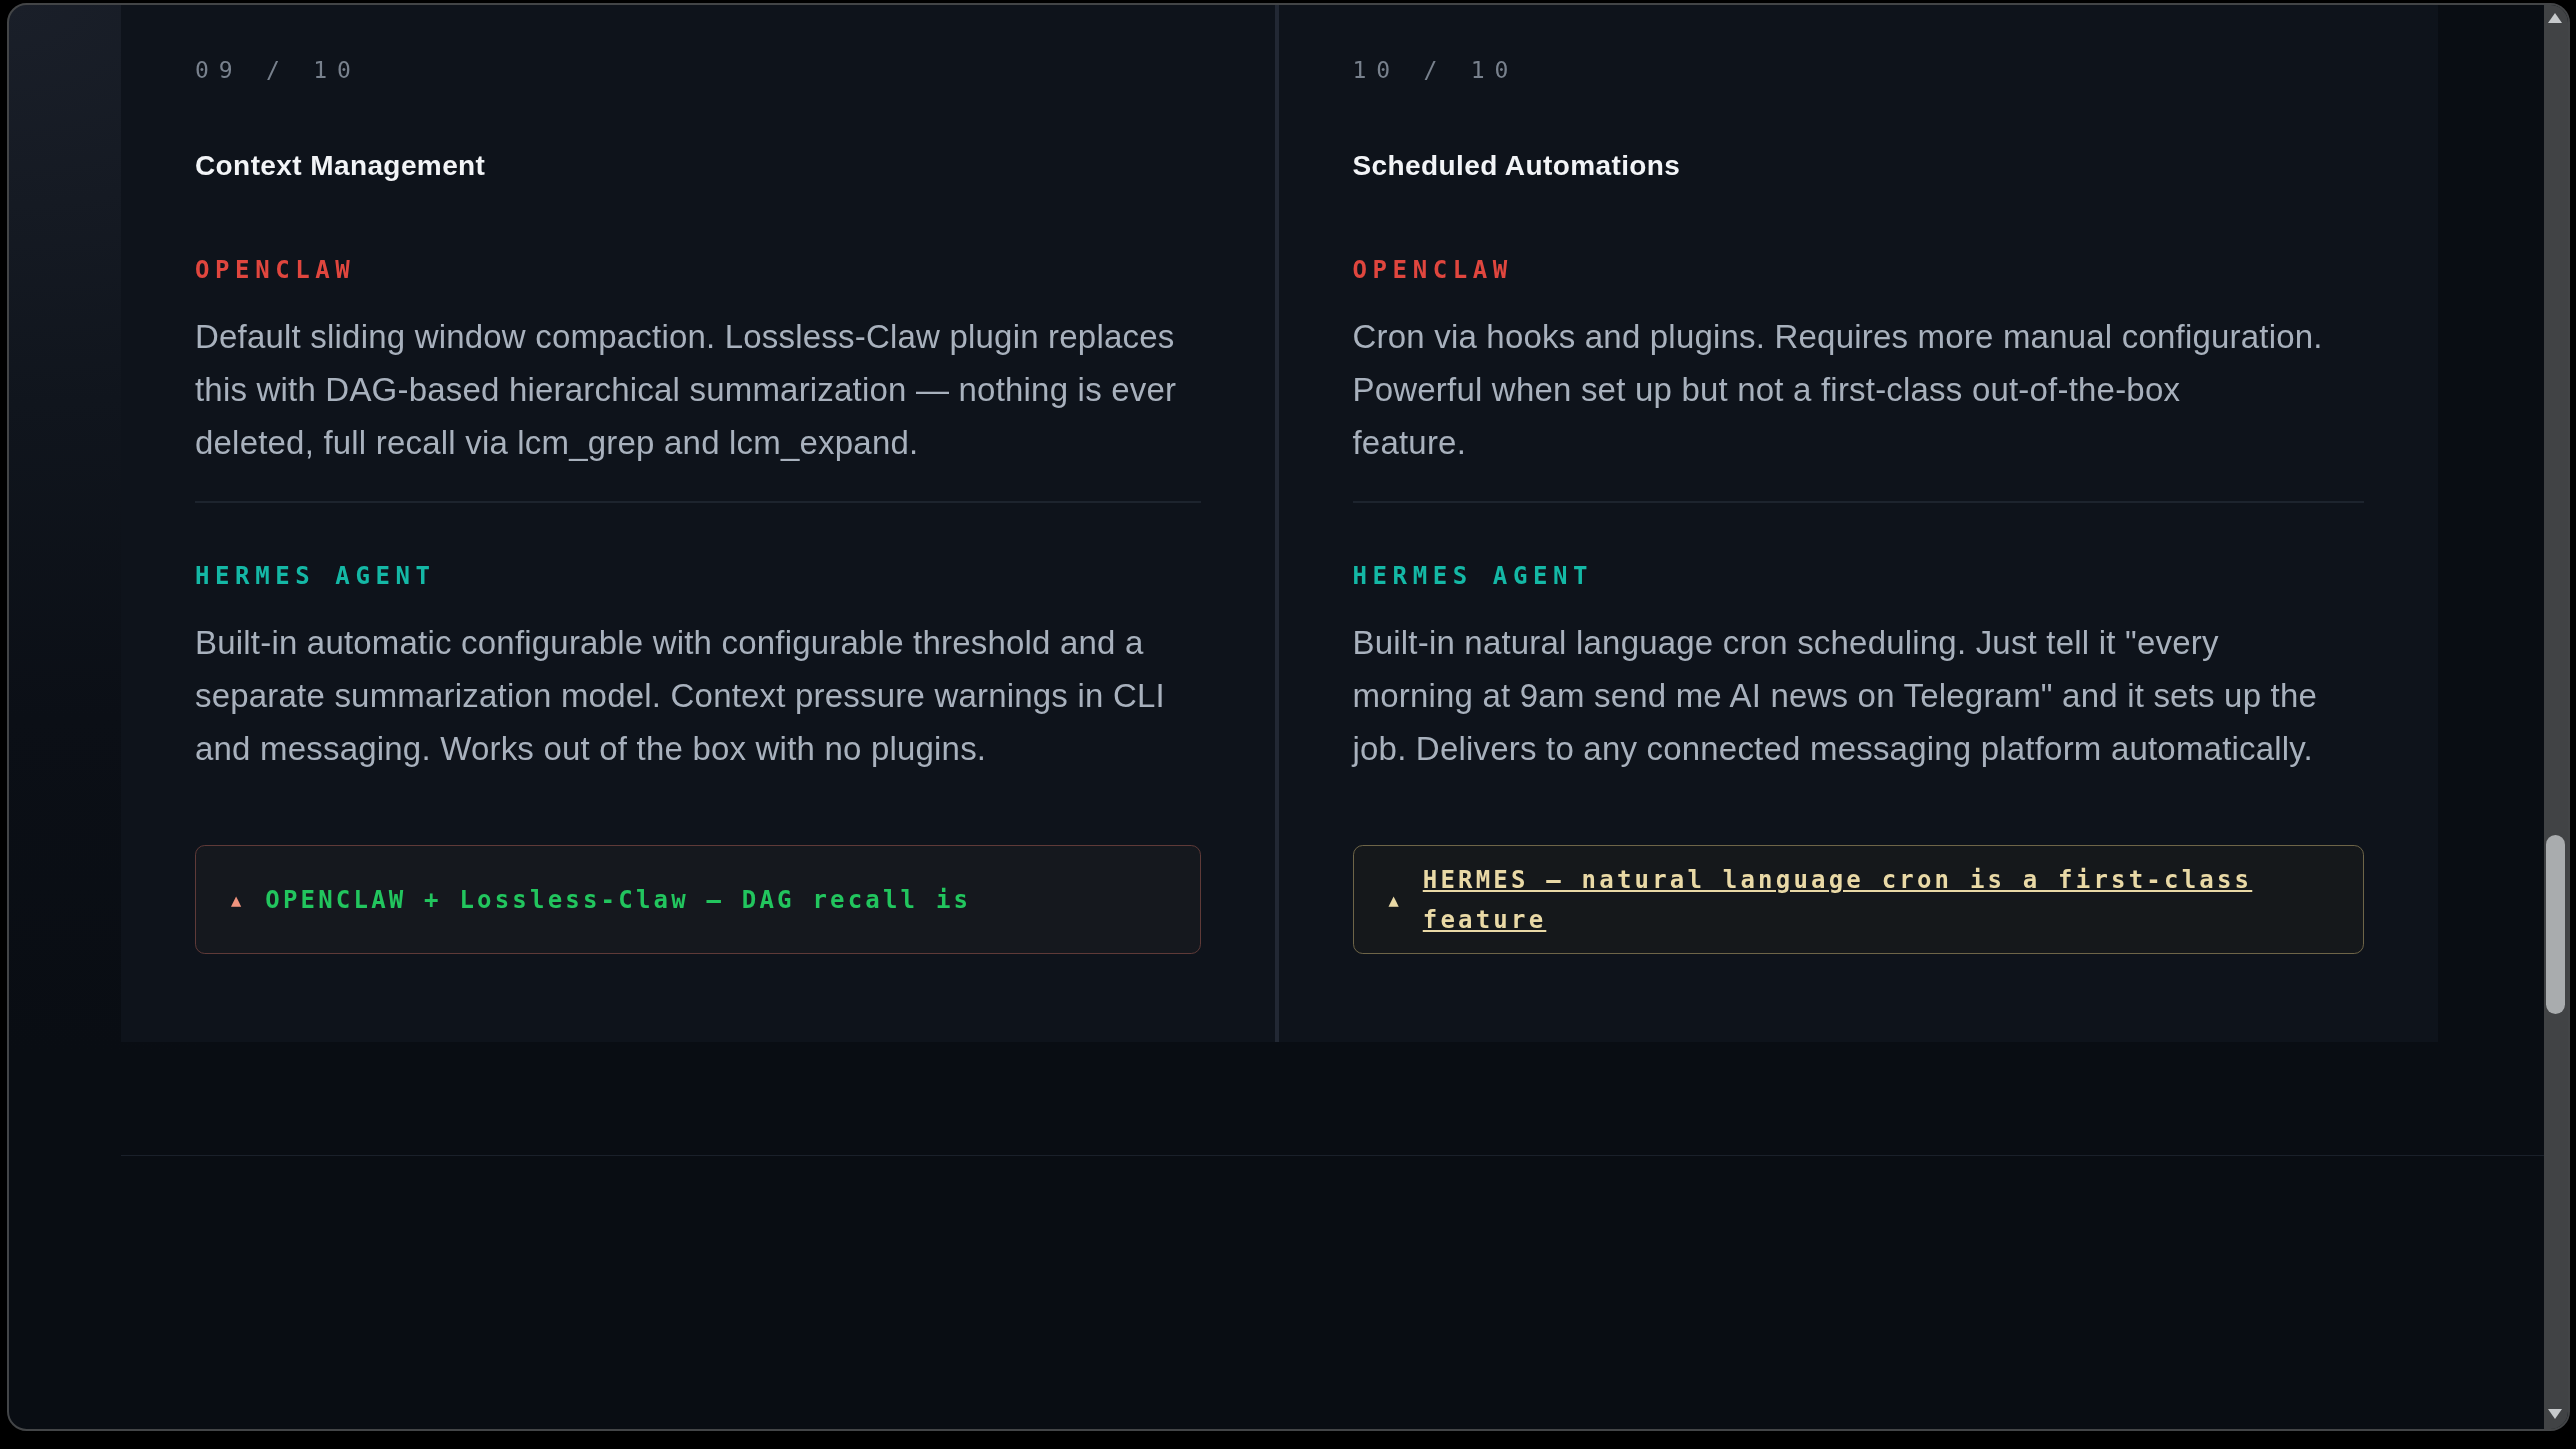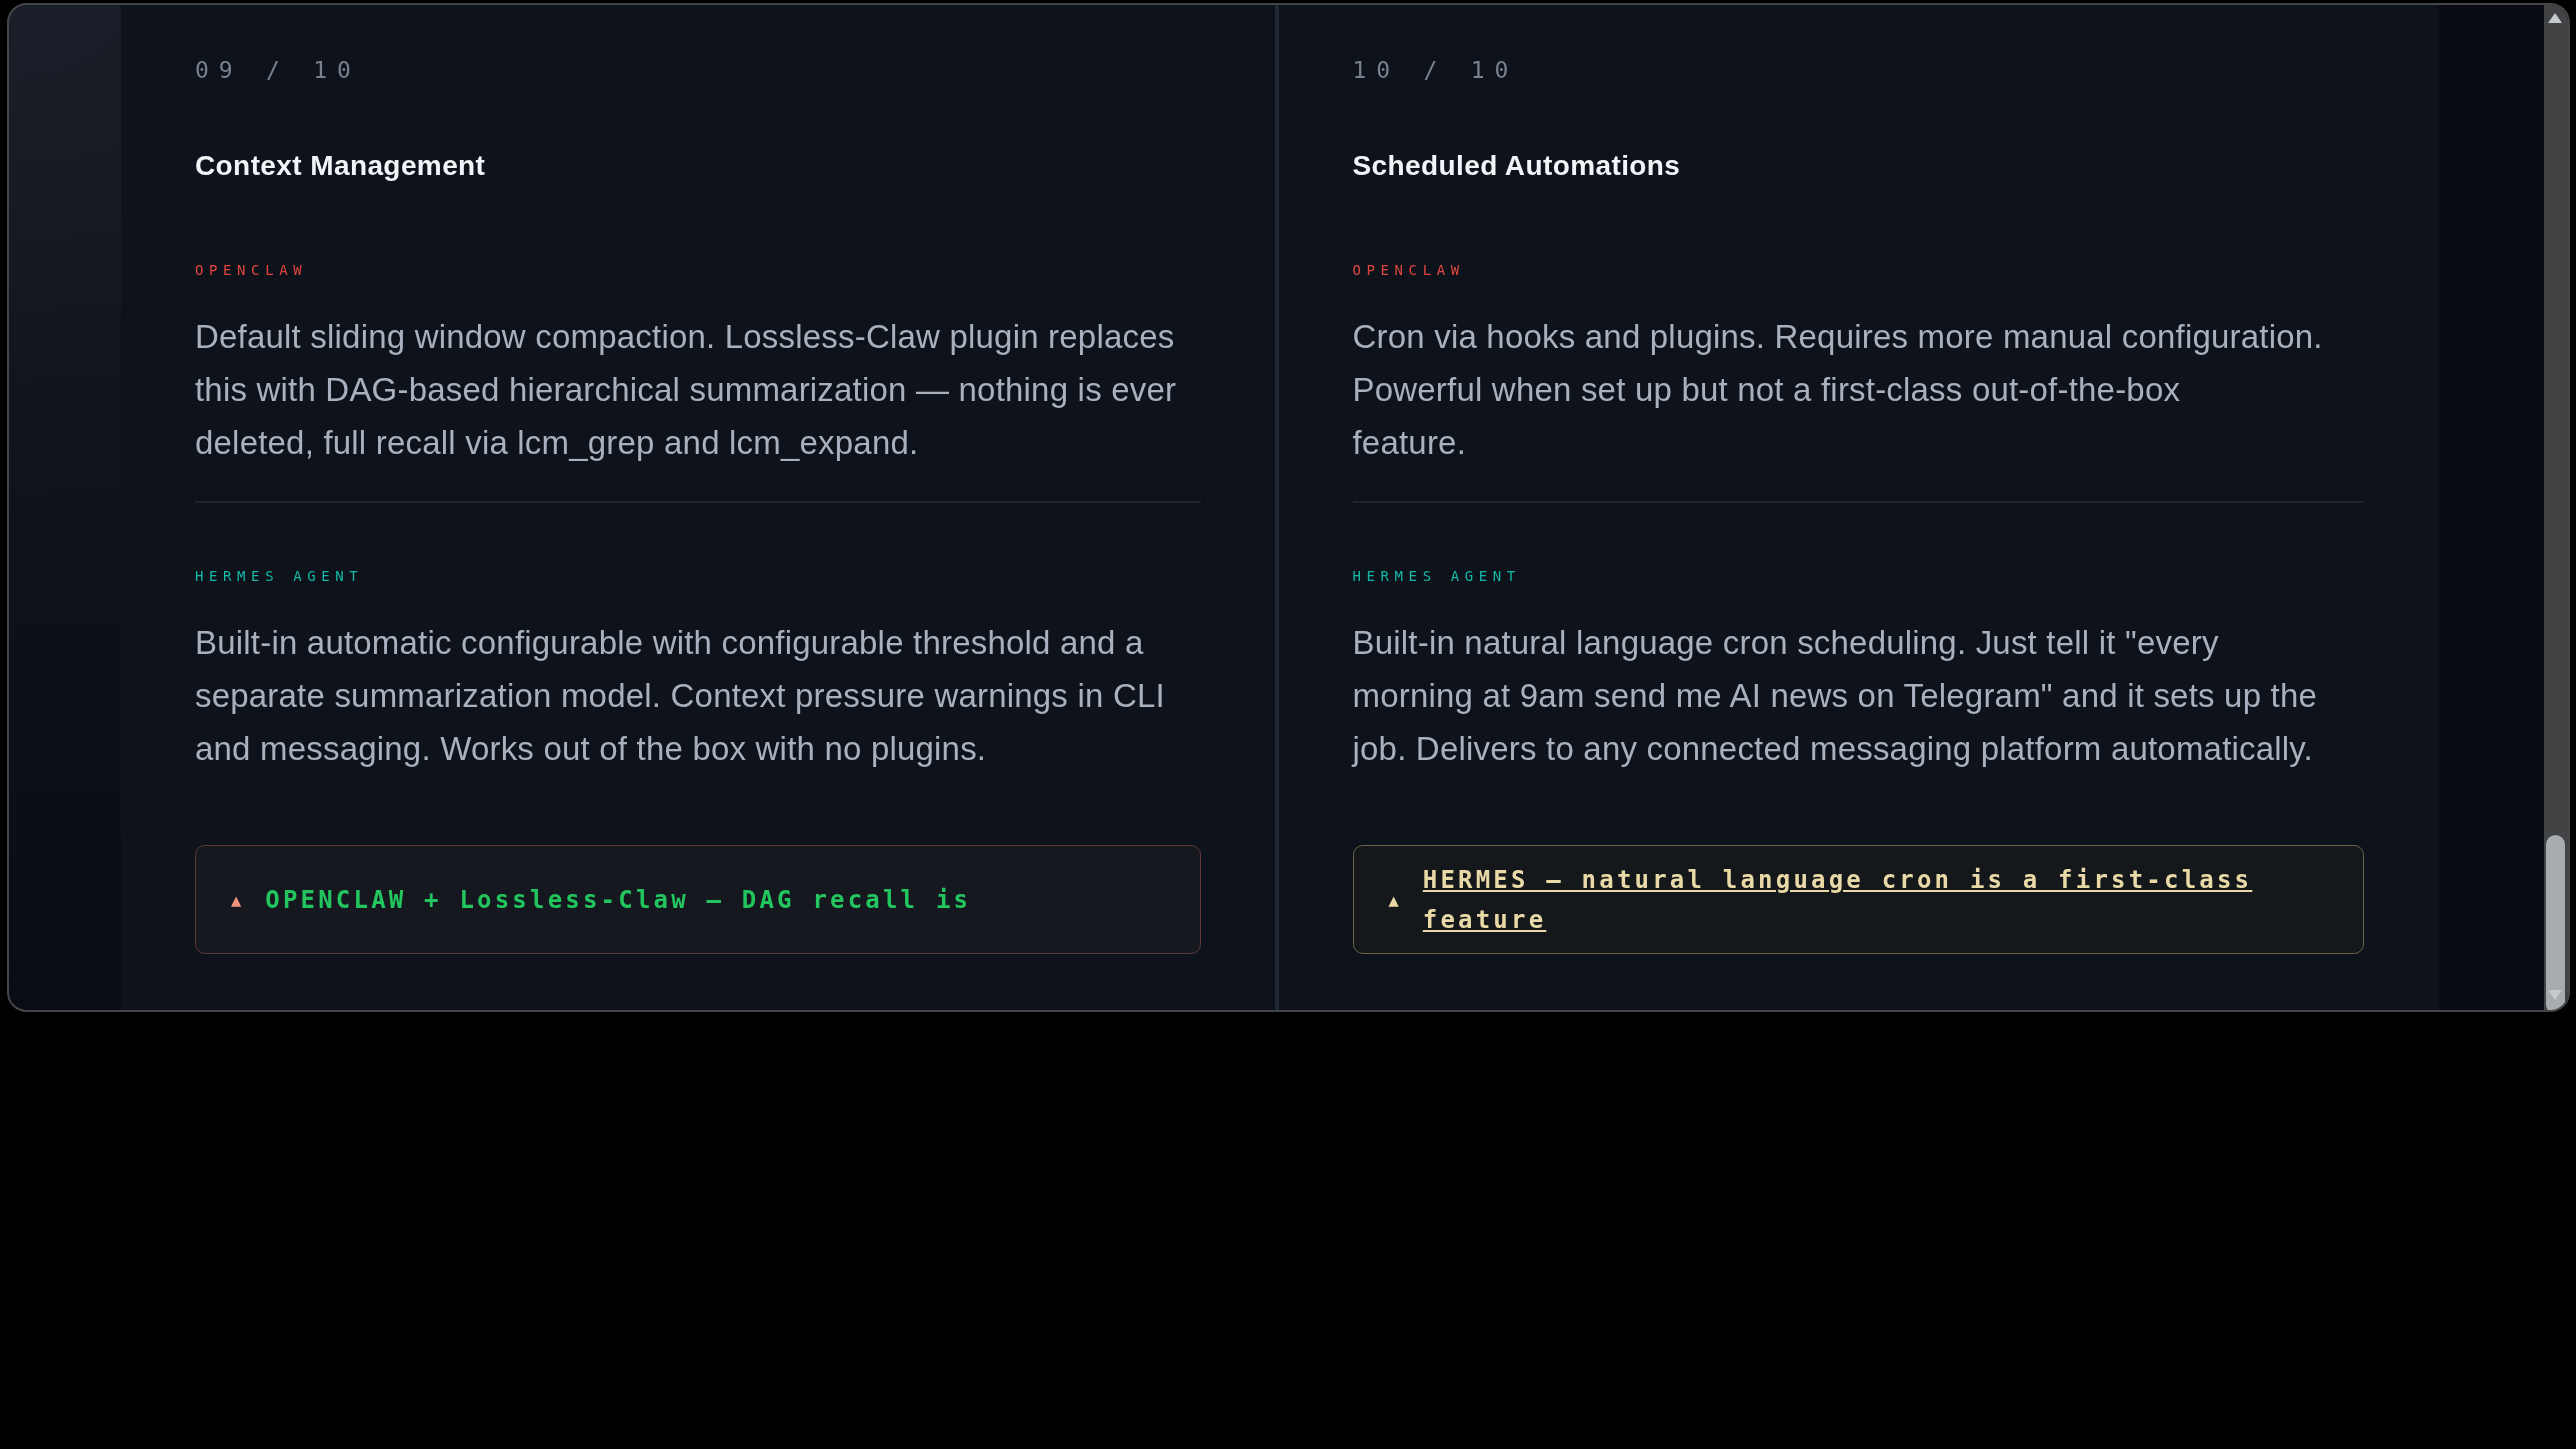--- a/index.html
+++ b/index.html
@@ -4,21 +4,21 @@
 <style>
   html,body{margin:0;padding:0;}
   body{
     width:2576px;height:1449px;
     background:#000;
     font-family:"Liberation Sans", sans-serif;
     position:relative;overflow:hidden;
   }
   .window{
     position:absolute;left:7px;top:2.8px;
-    width:2563px;height:1009px;
+    width:2563px;height:1428px;
     box-sizing:border-box;
     border:2.1px solid #434547;
     border-radius:19.6px;
     background:radial-gradient(1680px 1050px at 0% 0%, #1a1f29 0%, #10151d 38%, #0b0f16 68%, #090d13 100%);
     overflow:hidden;
   }
   .cards{
     position:absolute;left:112px;top:0;
     height:1037px;
     display:flex;
@@ -44,22 +44,22 @@
   }
   .title{
     margin-top:54px;
     font-size:28px;line-height:55px;
     font-weight:700;
     letter-spacing:0.4px;
     color:#f2f4f7;
   }
   .tool-label{
     font-family:"DejaVu Sans Mono", monospace;
-    font-size:14px;line-height:28px;
-    font-weight:normal;
+    font-size:24px;line-height:28px;
+    font-weight:bold;
     letter-spacing:5.6px;
   }
   .tool-label.openclaw{margin-top:63px;color:#e0463e;}
   .tool-label.hermes{margin-top:59px;color:#14b8a6;}
   .para{
     margin-top:26.6px;
     font-size:33px;line-height:53px;
     letter-spacing:0.2px;
     color:#a8b1bd;
   }

